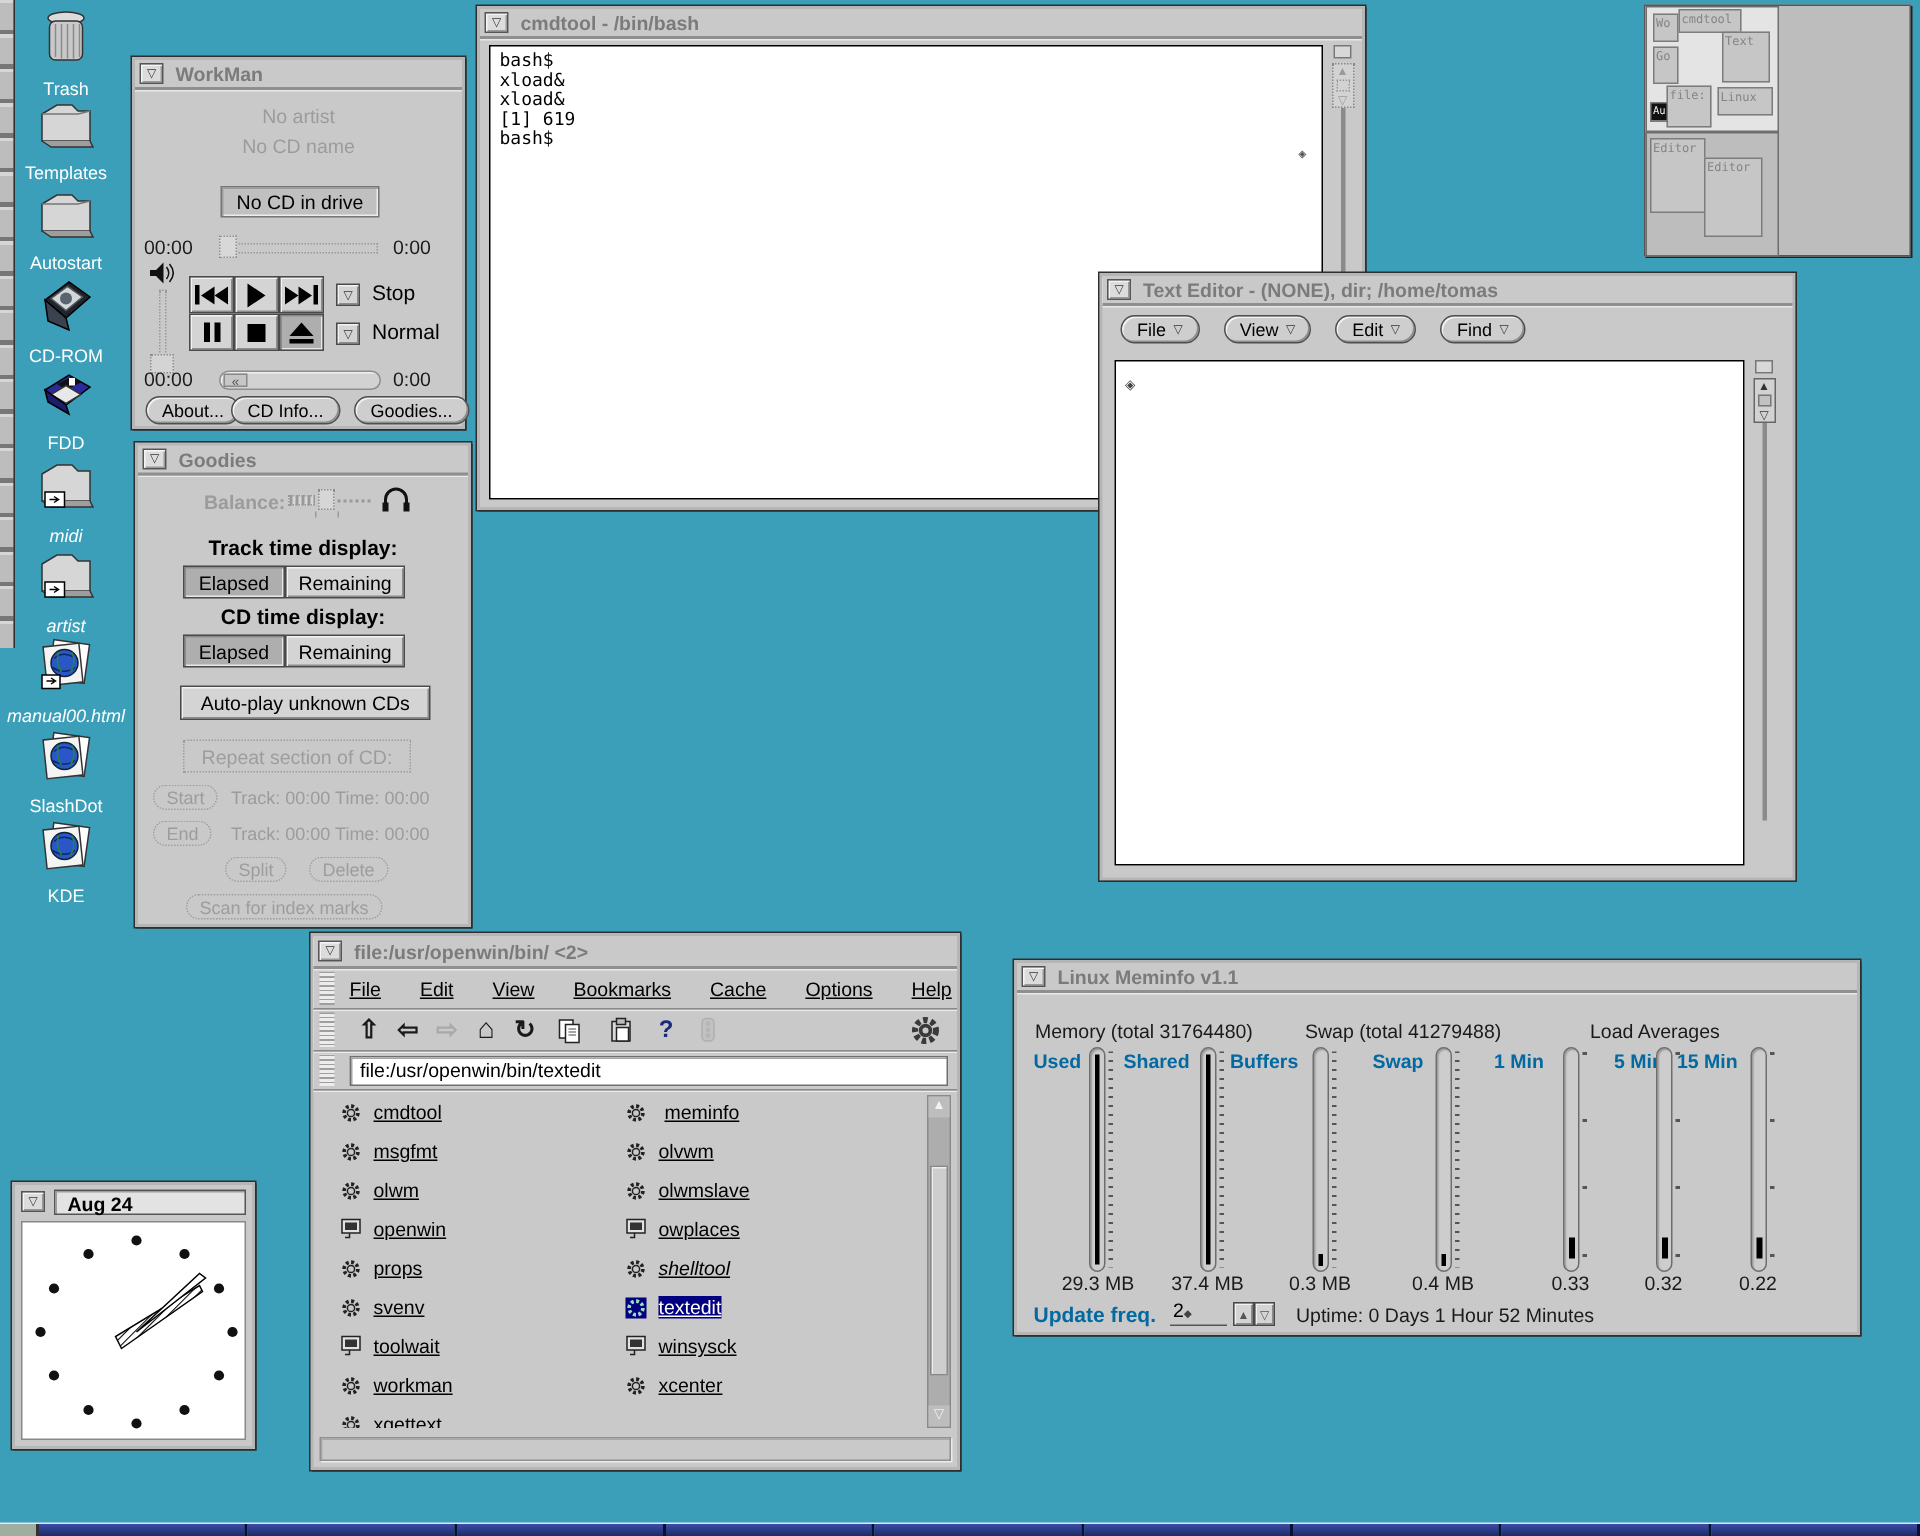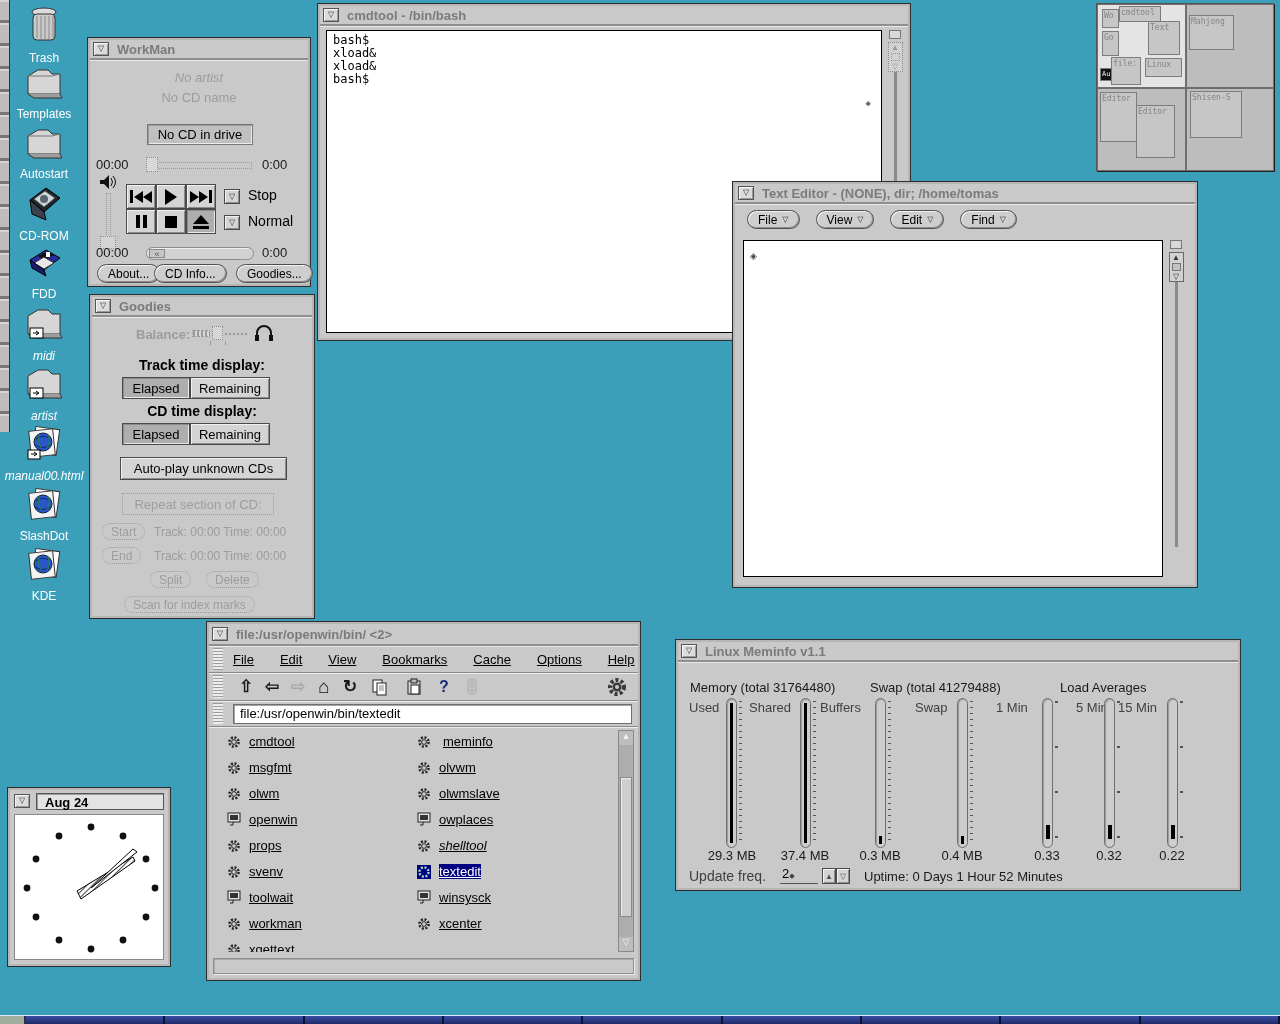--- a/index.html
+++ b/index.html
@@ -47,21 +47,21 @@
   .klink.it { font-style:italic; }
   .klink.sel { background:#000080; color:#fff; }
   .tbico { font-size:17px; font-weight:bold; color:#1a1a1a; width:26px; text-align:center; }
   .tbico.dim { color:#a9a9a9; }
 
   
   .gtrack { position:absolute; width:11px; height:150px; border-radius:6px; background:#cdcdcd; border:1px solid #6e6e6e; box-shadow:inset 1px 1px 1px #9b9b9b; }
   .gfill { position:absolute; left:3px; width:3px; background:#000; }
   .gticks { position:absolute; width:3px; top:2px; bottom:2px; left:13px; background:repeating-linear-gradient(to bottom,#555 0 1px,transparent 1px 6px); }
   .gticks.sparse { background:repeating-linear-gradient(to bottom,#555 0 2px,transparent 2px 45px); }
-  .mlbl { position:absolute; font-size:13px; font-weight:normal; color:#404040; white-space:nowrap; }
+  .mlbl { position:absolute; font-size:13px; font-weight:bold; color:#0369a1; white-space:nowrap; }
   .mval { position:absolute; font-size:13px; color:#1a1a1a; width:64px; text-align:center; }
   .mhdr { position:absolute; font-size:13px; color:#1a1a1a; white-space:nowrap; }
 
   
   #pager { position:absolute; left:1096px; top:3px; width:178px; height:168px; background:#bdbdbd; border:1px solid #555; box-shadow:1px 1px 0 #222; }
   .pcell { position:absolute; border:1px solid #6e6e6e; }
   .pwin { position:absolute; background:#c6c6c6; border:1px solid #7c7c7c; color:#858585; font-family:"DejaVu Sans Mono",monospace; font-size:8px; line-height:9px; padding:1px 0 0 1px; overflow:hidden; white-space:nowrap; }
 
   
   .t-l { width:0; height:0; border-right:9px solid #000; border-top:6px solid transparent; border-bottom:6px solid transparent; }
@@ -175,40 +175,41 @@
 
 <div class="win" id="win-cmdtool" style="left:318px; top:4px; width:592px; height:336px;">
   <div class="tbar">
     <div class="olclose">▽</div>
     <div class="ttl">cmdtool - /bin/bash</div>
   </div>
   <div class="term" style="left:6px; top:24px; right:26px; bottom:5px;">
     <div>bash$</div>
     <div>xload&amp;</div>
     <div>xload&amp;</div>
+    <div>[1] 619</div>
     <div>bash$</div>
     <div class="abs" style="right:10px; top:66px; font-size:9px; color:#555;">◈</div>
   </div>
   <div class="olsb" style="right:4px; top:24px; bottom:5px;">
     <div class="anchor"></div>
     <div class="elev">
       <span>▲</span>
       <span style="width:9px;height:8px;border:1px dotted #999;margin:1px 0;"></span>
       <span>▽</span>
     </div>
     <div class="cable" style="height:218px;"></div>
   </div>
 </div>
 
 <div class="win" id="win-workman" style="left:88px; top:38px; width:222px; height:248px;">
   <div class="tbar">
     <div class="olclose">▽</div>
     <div class="ttl">WorkMan</div>
   </div>
-  <div class="abs dith" style="left:0; right:0; top:30px; text-align:center; font-size:13px;font-style:italic;">No artist</div>
+  <div class="abs dith" style="left:0; right:0; top:30px; text-align:center; font-size:13px;">No artist</div>
   <div class="abs dith" style="left:0; right:0; top:50px; text-align:center; font-size:13px;">No CD name</div>
   <div class="abs" style="left:57px; top:84px; width:106px; height:21px; background:#c0c0c0; border:1px solid #777; box-shadow:inset 1px 1px 0 #9d9d9d, inset -1px -1px 0 #ececec; font-size:13px; color:#000; display:flex; align-items:center; justify-content:center;">No CD in drive</div>
 
   <div class="abs" style="left:6px; top:117px; font-size:13px; color:#1a1a1a;">00:00</div>
   <div class="abs" style="left:56px; top:122px; width:106px; height:7px; border:1px dotted #9a9a9a;"></div>
   <div class="abs" style="left:56px; top:117px; width:12px; height:15px; border:1px dotted #8d8d8d; background:#d8d8d8;"></div>
   <div class="abs" style="left:172px; top:117px; font-size:13px; color:#1a1a1a;">0:00</div>
 
   <svg class="abs" style="left:8px; top:133px;" width="18" height="18">
       <polygon points="2,7 6,7 11,2 11,16 6,11 2,11" fill="#111"></polygon>
@@ -622,30 +623,24 @@
 <div id="pager">
   <div class="pcell" style="left:0; top:0; width:89px; height:84px; background:#e4e4e4;">
     <div class="pwin" style="left:4px; top:4px; width:17px; height:19px;">Wo</div>
     <div class="pwin" style="left:21px; top:1px; width:42px; height:16px;">cmdtool</div>
     <div class="pwin" style="left:50px; top:16px; width:32px; height:34px;">Text</div>
     <div class="pwin" style="left:4px; top:26px; width:17px; height:25px;">Go</div>
     <div class="pwin" style="left:13px; top:52px; width:30px; height:28px;">file:</div>
     <div class="pwin" style="left:47px; top:53px; width:37px; height:19px;">Linux</div>
     <div class="pwin" style="left:2px; top:63px; width:12px; height:13px; background:#111; color:#eee; font-size:7px;">Au</div>
   </div>
-  <div class="pcell" style="left:89px; top:0; width:88px; height:84px;">
-    <div class="pwin" style="left:2px; top:10px; width:45px; height:35px;">Mahjong</div>
-  </div>
   <div class="pcell" style="left:0; top:84px; width:89px; height:83px;">
     <div class="pwin" style="left:2px; top:3px; width:37px; height:50px;">Editor</div>
     <div class="pwin" style="left:38px; top:16px; width:39px; height:53px;">Editor</div>
   </div>
-  <div class="pcell" style="left:89px; top:84px; width:88px; height:83px;">
-    <div class="pwin" style="left:3px; top:2px; width:52px; height:47px;">Shisen-S</div>
-  </div>
 </div>
 
 <div id="taskbar">
   <div class="seg seg0"></div>
   <div class="seg"></div>
   <div class="seg"></div>
   <div class="seg"></div>
   <div class="seg"></div>
   <div class="seg"></div>
   <div class="seg"></div>

